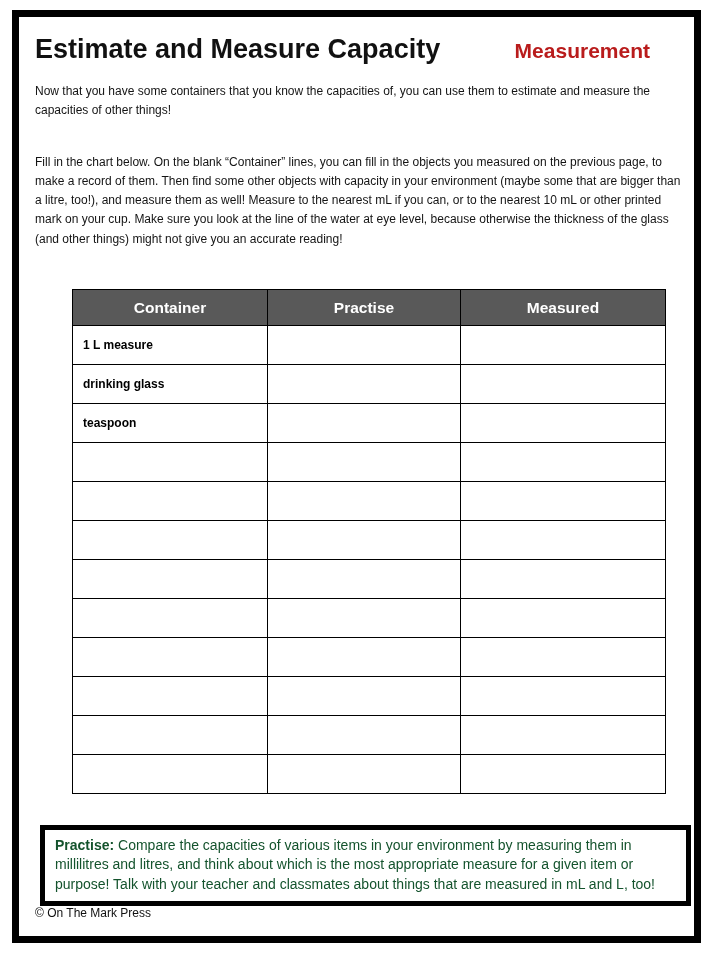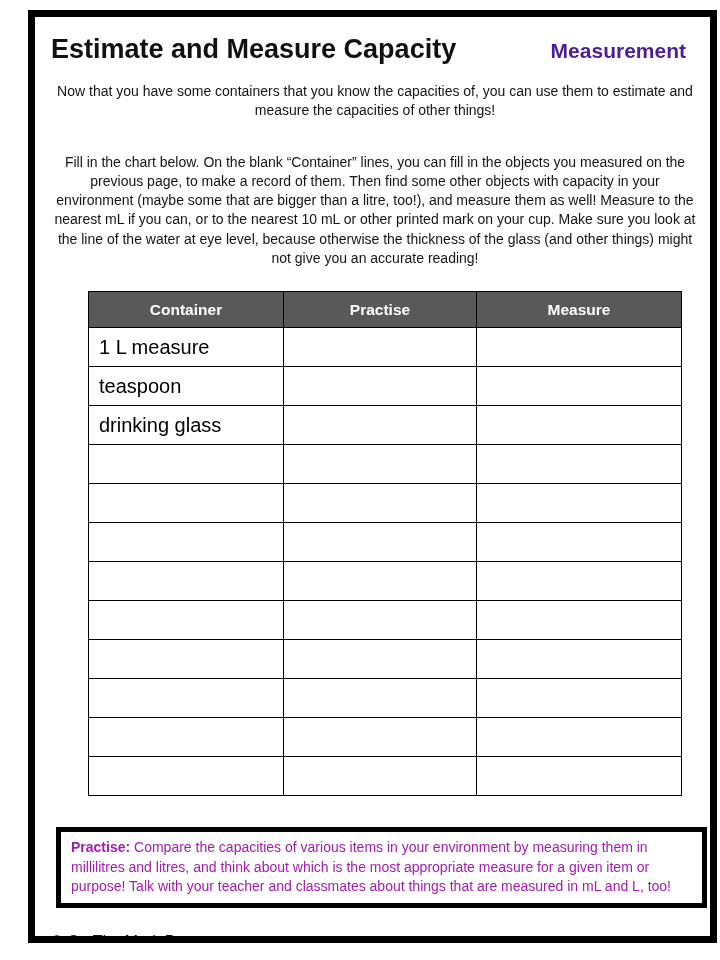--- a/index.html
+++ b/index.html
@@ -7,21 +7,21 @@
     padding: 0;
     background: #ffffff;
     width: 720px;
     height: 960px;
     font-family: "Liberation Sans", "DejaVu Sans", sans-serif;
     color: #000000;
     -webkit-font-smoothing: antialiased;
   }
   .page-frame {
     position: absolute;
-    left: 28px;
+    left: 12px;
     top: 10px;
     width: 689px;
     height: 933px;
     border: 7px solid #000000;
     box-sizing: border-box;
     background: #ffffff;
     overflow: hidden;
   }
   .content {
     padding: 0 16px;
@@ -34,44 +34,44 @@
   }
   .page-title {
     font-size: 27px;
     font-weight: bold;
     letter-spacing: 0px;
     color: #111111;
   }
   .category-label {
     font-size: 21px;
     font-weight: bold;
-    color: #4c1d95;
-    margin-right: 8px;
+    color: #b91c1c;
+    margin-right: 28px;
   }
   .para {
-    font-size: 14px;
+    font-size: 12px;
     line-height: 19.3px;
     width: 648px;
     color: #141414;
-    text-align: center;
   }
   .para-intro { margin-top: 17px; }
   .para-instructions { margin-top: 32px; }
   table.capacity-table {
     border-collapse: collapse;
-    margin-top: 23px;
+    margin-top: 40px;
     margin-left: 37px;
     width: 593px;
     table-layout: fixed;
   }
   table.capacity-table th,
   table.capacity-table td {
     border: 1.8px solid #000000;
-    font-size: 20px;
+    font-size: 12px;
     box-sizing: border-box;
+    font-weight: bold;
   }
   table.capacity-table th {
     background: #595959;
     color: #ffffff;
     font-weight: bold;
     height: 36px;
     text-align: center;
     font-size: 15.5px;
   }
   table.capacity-table td {
@@ -85,26 +85,25 @@
     margin-top: 31px;
     margin-left: 5px;
     width: 651px;
     border: 5px solid #000000;
     box-sizing: border-box;
     padding: 6px 8px 7px 10px;
   }
   .practise-text {
     font-size: 14px;
     line-height: 19.3px;
-    color: #a21caf;
+    color: #14532d;
   }
   .practise-label { font-weight: bold; }
   .footer-credit {
-    margin-top: 25px;
-    font-size: 16px;
+    font-size: 12px;
     color: #111111;
   }
 </style>
 </head>
 <body>
 
 <div class="page-frame">
   <div class="content">
 
     <div class="title-row">
@@ -119,36 +118,36 @@
     <table class="capacity-table">
       <colgroup>
         <col style="width:195px">
         <col style="width:193px">
         <col style="width:205px">
       </colgroup>
       <thead>
         <tr>
           <th>Container</th>
           <th>Practise</th>
-          <th>Measure</th>
+          <th>Measured</th>
         </tr>
       </thead>
       <tbody>
           <tr>
             <td>1 L measure</td>
             <td></td>
             <td></td>
           </tr>
           <tr>
+            <td>drinking glass</td>
+            <td></td>
+            <td></td>
+          </tr>
+          <tr>
             <td>teaspoon</td>
-            <td></td>
-            <td></td>
-          </tr>
-          <tr>
-            <td>drinking glass</td>
             <td></td>
             <td></td>
           </tr>
           <tr>
             <td></td>
             <td></td>
             <td></td>
           </tr>
           <tr>
             <td></td>

